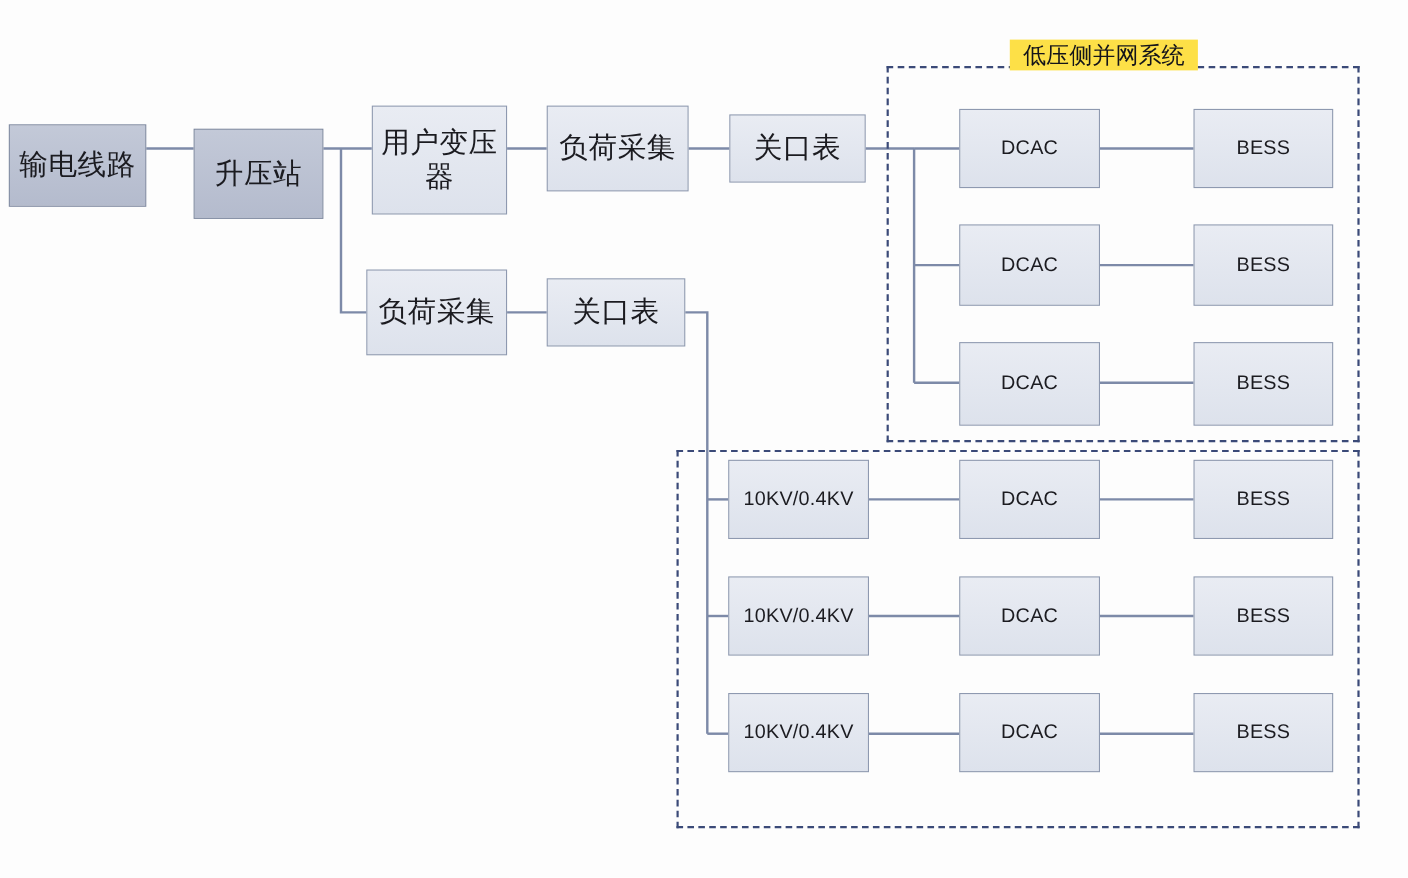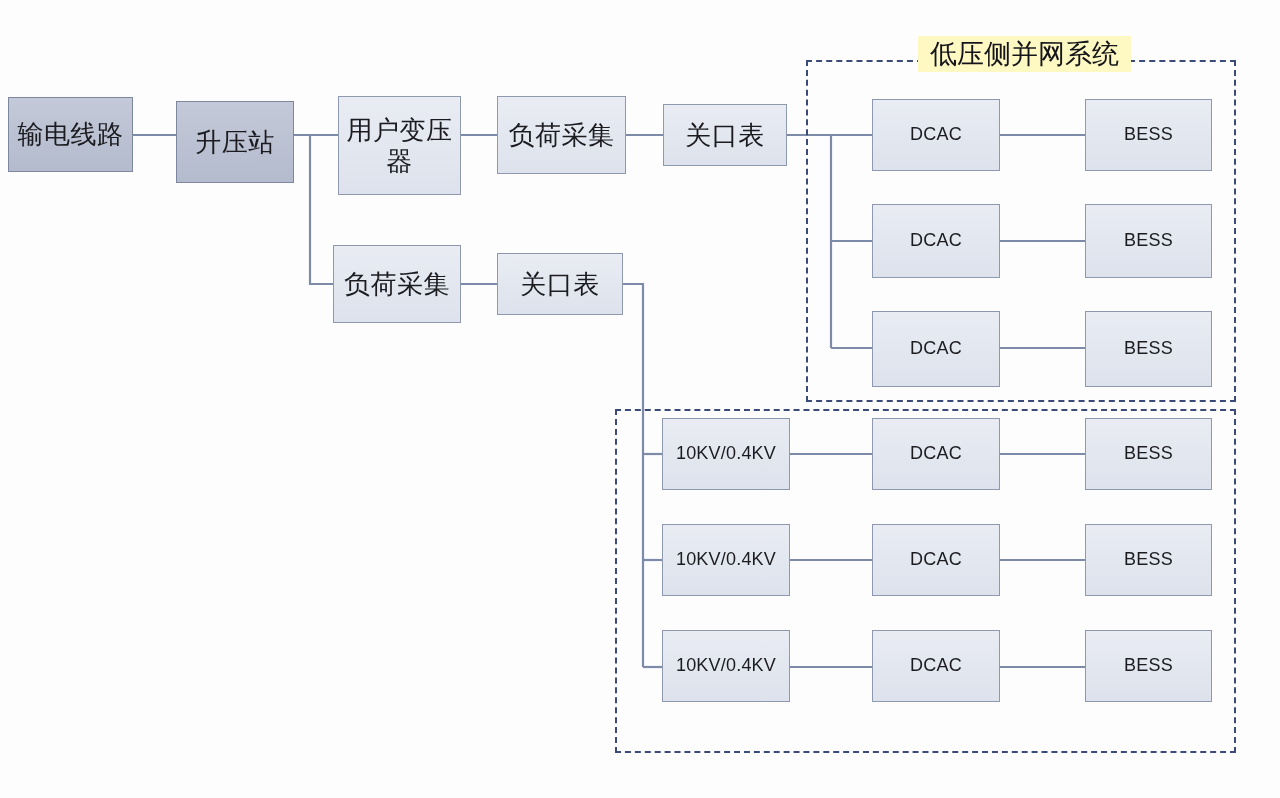--- a/index.html
+++ b/index.html
@@ -32,20 +32,21 @@
     text-align: center;
     color: #1b1b20;
     border: 1px solid #8a95ad;
     line-height: 1.18;
     z-index: 3;
     padding: 0 4px;
   }
   .node.dark {
     background: linear-gradient(180deg, #c3c9d8 0%, #b4bbcd 100%);
     border-color: #7d889f;
+    margin-top: 16px;
   }
   .node.light {
     background: linear-gradient(180deg, #e9ecf3 0%, #dde2ec 100%);
     border-color: #8e99b0;
   }
   .node .lbl {
     display: block;
     width: 100%;
   }
   .cn {
@@ -61,23 +62,23 @@
   .zone {
     position: absolute;
     box-sizing: border-box;
     border: 2.5px dashed #3b4a78;
     z-index: 1;
     background: transparent;
   }
   .zone-title {
     position: absolute;
     font-family: "DejaVu Sans", "Liberation Sans", sans-serif;
-    font-size: 27px;
+    font-size: 21px;
     color: #14141a;
-    background: #fef9c3;
+    background: #fde047;
     padding: 0 12px;
     white-space: nowrap;
     z-index: 4;
   }
 </style>
 </head>
 <body>
 
 <div id="canvas">
 

